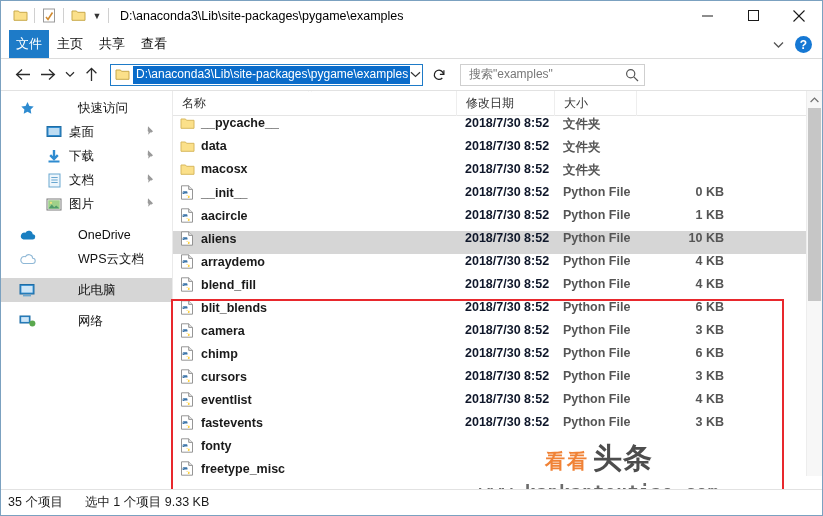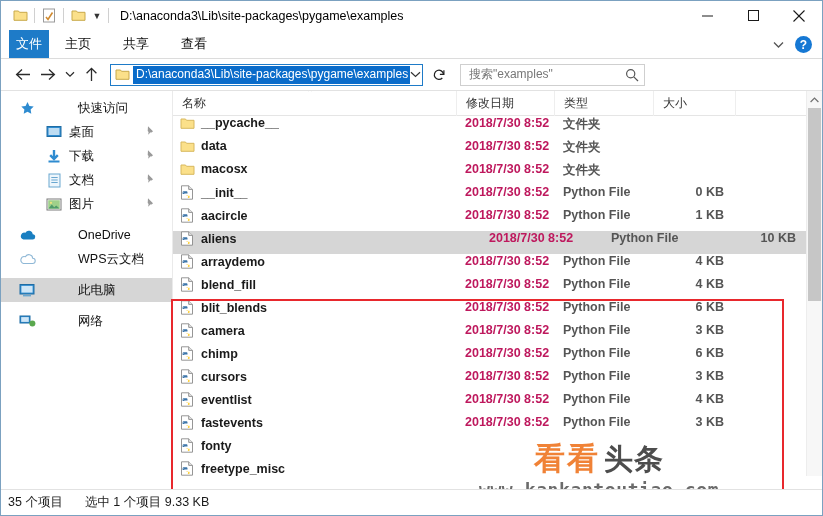--- a/index.html
+++ b/index.html
@@ -58,21 +58,21 @@
   
   .ribbon {
     position: relative;
     height: 29px;
     background: #ffffff;
     display: flex; align-items: stretch;
     border-bottom: 1px solid #dcdcdc;
   }
   .tab {
     display: flex; align-items: center; justify-content: center;
-    padding: 0 16px;
+    padding: 0 8px;
     font-size: 13px;
     color: #111;
     height: 28px;
   }
   .tab.file {
     background: #1e7bc8;
     color: #fff;
     padding: 0 7px;
     margin-left: 8px;
   }
@@ -220,24 +220,24 @@
 
   .rows { position: relative; }
   .row {
     display: flex;
     height: 23px;
     align-items: flex-start;
     font-size: 12.5px;
     color: #1a1a1a;
     font-weight: bold;
   }
-  .row.sel { background: #d6d6d6; gap: 24px; }
+  .row.sel { background: #d6d6d6; }
   .cell { padding-left: 9px; display: flex; align-items: center; white-space: nowrap; }
   .cell.name { width: 283px; padding-left: 7px; }
-  .cell.date { width: 98px; color: #be185d; }
+  .cell.date { width: 98px; color: #0f172a; }
   .cell.type { width: 99px; color: #555; }
   .cell.size { width: 82px; color: #555; justify-content: flex-end; padding-right: 11px; }
   .ficon { width: 21px; display: flex; align-items: center; justify-content: flex-start; }
 
   
   .vscroll {
     position: absolute; top: 0; right: 0;
     width: 16px; height: 100%;
     background: #f7f7f7;
     border-left: 1px solid #ededed;
@@ -266,21 +266,21 @@
   
   .watermark {
     position: absolute;
     left: 478px; top: 440px;
     z-index: 45;
     text-align: center;
   }
   .wm-row { display: flex; align-items: baseline; justify-content: center; }
   .wm-k {
     font-family: "DejaVu Sans", sans-serif;
-    font-size: 31px; font-weight: bold;
+    font-size: 20px; font-weight: bold;
     color: #f08236; letter-spacing: 2px;
     line-height: 34px;
   }
   .wm-t {
     font-family: "DejaVu Sans", sans-serif;
     font-size: 29px; font-weight: bold;
     color: #4d4d4d; letter-spacing: 1px;
     line-height: 34px; margin-left: 4px;
   }
   .wm-url {
@@ -544,21 +544,20 @@
 
     </div>
 
     <div class="filepane">
       <div class="colhead">
         <div class="ch c-name">
           <span>名称</span>
           <span class="sortcaret">⌃</span>
         </div>
         <div class="ch c-date">修改日期</div>
-        <div class="ch c-type">类型</div>
         <div class="ch c-size">大小</div>
         <div class="ch c-pad"></div>
       </div>
 
       <div class="rows" id="rows">
           <div class="row">
             <div class="cell name">
               <span class="ficon">
                 <svg width="15" height="13" viewBox="0 0 15 13">
                   <path d="M1 2h4.5l1 1.3H14v8H1z" fill="#fbe08a" stroke="#d8b85e" stroke-width="1"></path>

